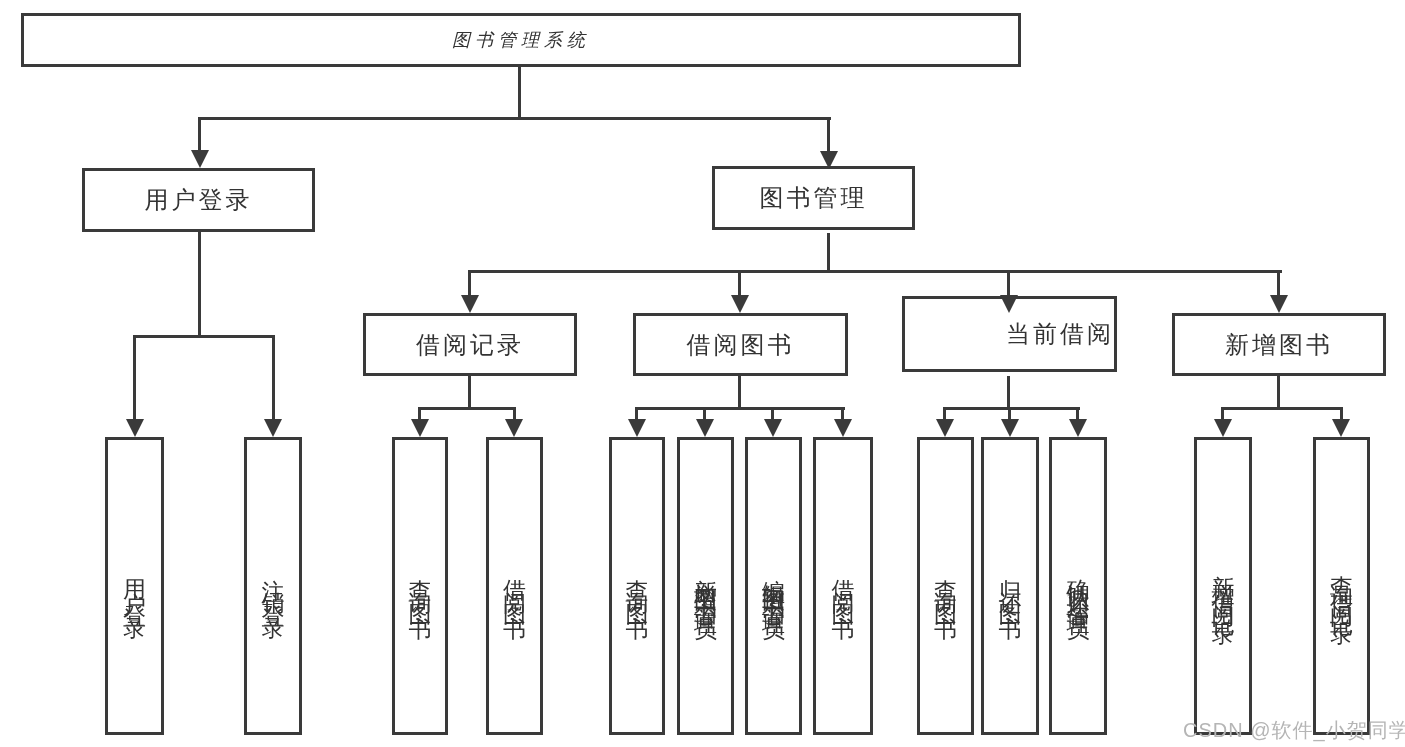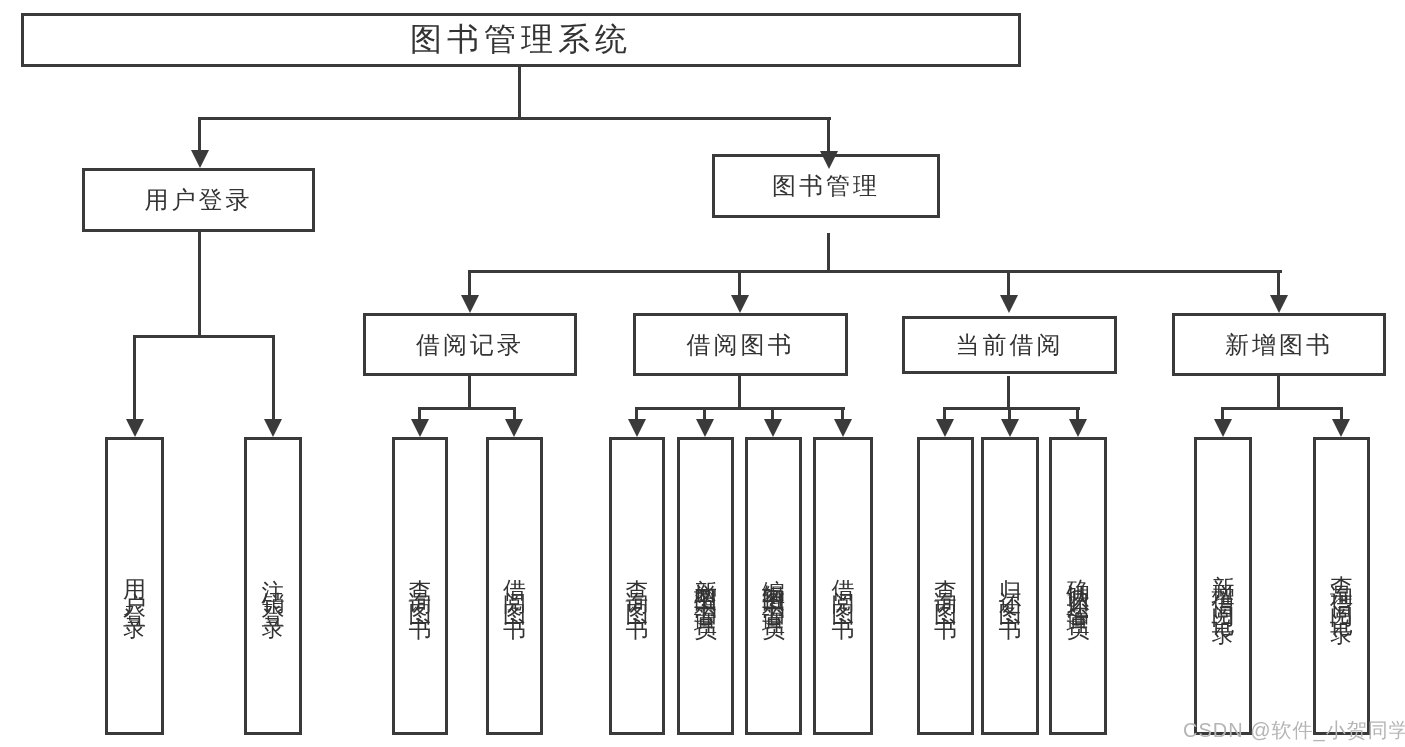--- a/index.html
+++ b/index.html
@@ -17,21 +17,21 @@
   #canvas{position:absolute;left:0;top:0;width:1405px;height:747px;background:var(--bg);}
   
   .box{
     position:absolute;box-sizing:border-box;background:var(--bg);
     border:3px solid var(--line);
     display:flex;align-items:center;justify-content:center;
   }
   .hlabel{
     font-size:24px;letter-spacing:3px;color:var(--text);white-space:nowrap;
   }
-  .hlabel.title{font-size:32px;letter-spacing:5px;}
+  .hlabel.title{font-size:18px;letter-spacing:5px;font-style:italic;}
   .vlabel{
     writing-mode:vertical-rl;text-orientation:mixed;white-space:nowrap;
     font-size:23px;color:var(--text);line-height:1;
   }
   .ls4{letter-spacing:0.55em;}
   .ls6{letter-spacing:0.42em;}
   .ls9{letter-spacing:0.24em;}
   
   .v{position:absolute;width:3px;background:var(--line);}
   .h{position:absolute;height:3px;background:var(--line);}
@@ -52,31 +52,31 @@
 <div id="canvas">
 
   <div class="box" style="left:21px;top:13px;width:1000px;height:54px;">
     <span class="hlabel title">图书管理系统</span>
   </div>
 
   <div class="box" style="left:82px;top:168px;width:233px;height:64px;">
     <span class="hlabel">用户登录</span>
   </div>
 
-  <div class="box" style="left:712px;top:154px;width:228px;height:64px;">
+  <div class="box" style="left:712px;top:166px;width:203px;height:64px;">
     <span class="hlabel">图书管理</span>
   </div>
 
   <div class="box" style="left:363px;top:313px;width:214px;height:63px;">
     <span class="hlabel">借阅记录</span>
   </div>
   <div class="box" style="left:633px;top:313px;width:215px;height:63px;">
     <span class="hlabel">借阅图书</span>
   </div>
-  <div class="box" style="left:902px;top:316px;width:215px;height:58px;">
+  <div class="box" style="left:902px;top:296px;width:215px;height:76px;justify-content:flex-end;">
     <span class="hlabel">当前借阅</span>
   </div>
   <div class="box" style="left:1172px;top:313px;width:214px;height:63px;">
     <span class="hlabel">新增图书</span>
   </div>
 
   <div class="box" style="left:105px;top:437px;width:59px;height:298px;">
     <span class="vlabel ls4">用户登录</span>
   </div>
   <div class="box" style="left:244px;top:437px;width:58px;height:298px;">

